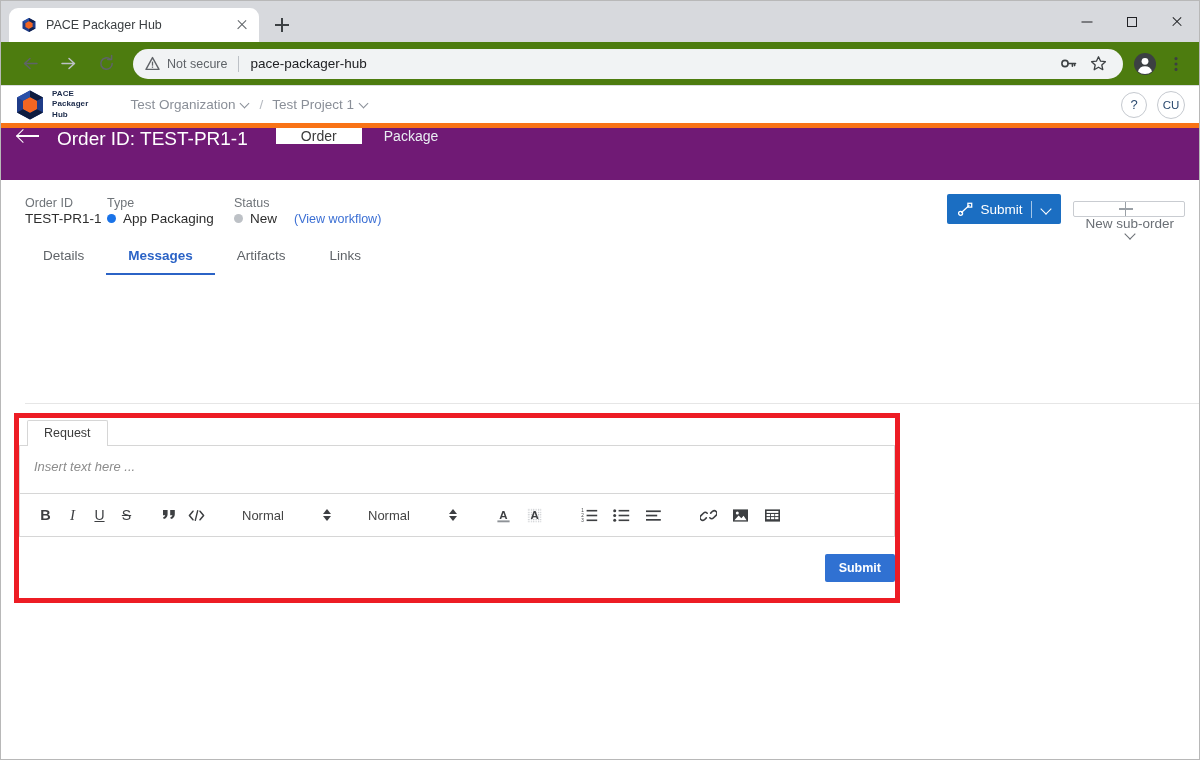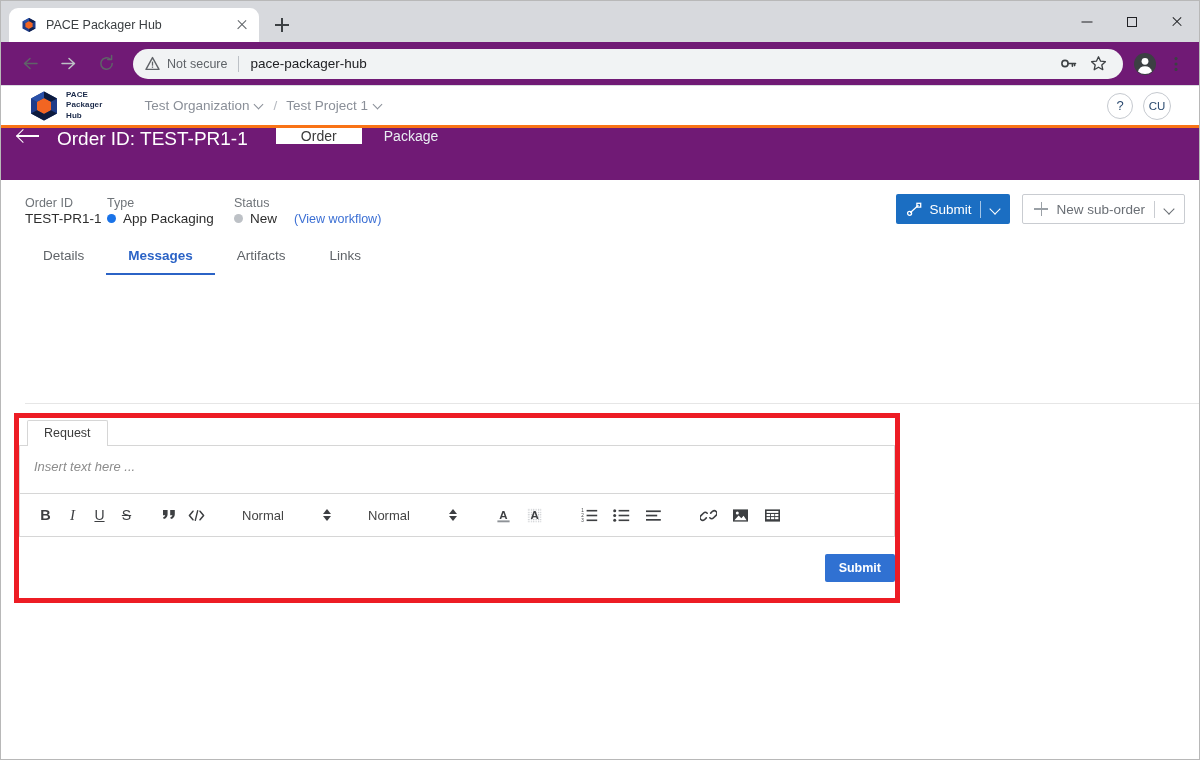--- a/index.html
+++ b/index.html
@@ -73,21 +73,21 @@
   .win-min .g { width: 11px; height: 1px; background: #202124; }
   .win-max .g { width: 10px; height: 10px; border: 1px solid #202124; }
   .win-close .g { width: 12px; height: 12px; }
   .win-close .g::before, .win-close .g::after {
     content:""; position:absolute; left:0; top:5.5px; width:12px; height:1.2px; background:#202124;
   }
   .win-close .g::before { transform: rotate(45deg); }
   .win-close .g::after  { transform: rotate(-45deg); }
 
   .toolbar {
-    height: 44px; background:#701a75;
+    height: 44px; background:#4d7c0f;
     display: flex; align-items: center; padding: 0 10px;
     border-bottom: 1px solid #dadce0;
   }
   .navbtn {
     width: 30px; height: 30px; margin: 0 4px;
     position: relative; cursor: pointer;
     color:#5f6368; font-size: 19px;
     display:flex; align-items:center; justify-content:center;
   }
   .navbtn.disabled { color:#bdc1c6; }
@@ -101,22 +101,22 @@
   .omni-sep { width:1px; height:16px; background:#bdc1c6; margin: 0 11px; }
   .omni-url { font-size:13.5px; color:#202124; white-space:nowrap; }
   .omni-right { display:flex; align-items:center; margin-left:auto; }
   .tb-icon { width:26px; height:26px; margin-left:4px; position:relative; cursor:pointer; display:flex; align-items:center; justify-content:center; }
 
   
   .app { position:relative; background:#fff; }
 
   .app-header {
     height: 42px; background:#ffffff;
-    border-bottom: 3px solid #f97316;
-    display:flex; align-items:center; padding: 0 28px;
+    border-bottom: 5px solid #f97316;
+    display:flex; align-items:center; padding: 0 14px;
     position: relative;
   }
   .logo { display:flex; align-items:center; }
   .logo-cube { width:30px; height:32px; position:relative; flex:0 0 30px; }
   .logo-text {
     margin-left:7px; font-size:8px; line-height:1.26;
     font-weight:bold; color:#1b2a4a; letter-spacing:.1px;
   }
   .breadcrumb { display:flex; margin-left:42px; font-size:13.5px; color:#8a8f98; }
   .bc-item { display:flex; align-items:center; cursor:pointer; }
@@ -177,23 +177,23 @@
   .dot { width:9px; height:9px; border-radius:50%; margin-right:7px; display:inline-block; }
   .link { color:#3b6fd4; font-size:12.5px; cursor:pointer; }
 
   .actions { position:absolute; right:14px; top:14px; display:flex; align-items:center; gap:12px; }
   .btn-primary {
     height:30px; background:#1b6ec2; color:#fff; border:none;
     display:flex; align-items:center; padding: 0 10px 0 11px;
     font-size:13.5px; cursor:pointer; border-radius:2px;
   }
   .btn-outline {
-    height:30px; background:#fff; color:#6a6f75; border:1px solid #c9ccd1;
+    height:16px; background:#fff; color:#6a6f75; border:1px solid #c9ccd1;
     display:flex; align-items:center; padding: 0 10px 0 11px;
-    font-size:13.5px; cursor:pointer; border-radius:2px;
+    font-size:13.5px; cursor:pointer; border-radius:2px;flex-direction:column;
   }
   .btn-sep { width:1px; height:17px; background: rgba(255,255,255,.6); margin: 0 9px; }
   .btn-sep.dark { background:#c9ccd1; }
   .caret-down { width:10px; height:6px; position:relative; }
   .caret-down::before {
     content:""; position:absolute; left:1px; top:-1px; width:7px; height:7px;
     border-right:1.5px solid currentColor; border-bottom:1.5px solid currentColor;
     transform: rotate(45deg);
   }
   .wf-icon { width:15px; height:14px; margin-right:7px; position:relative; flex:0 0 15px; }

